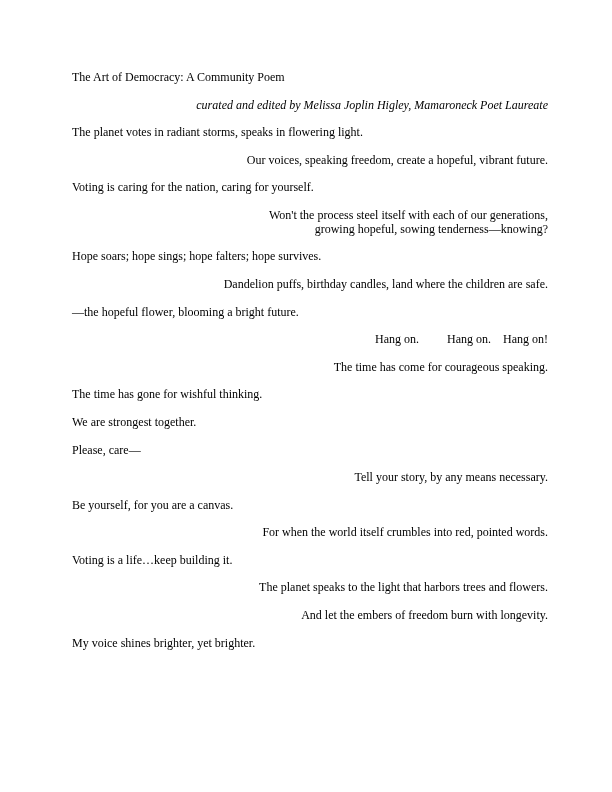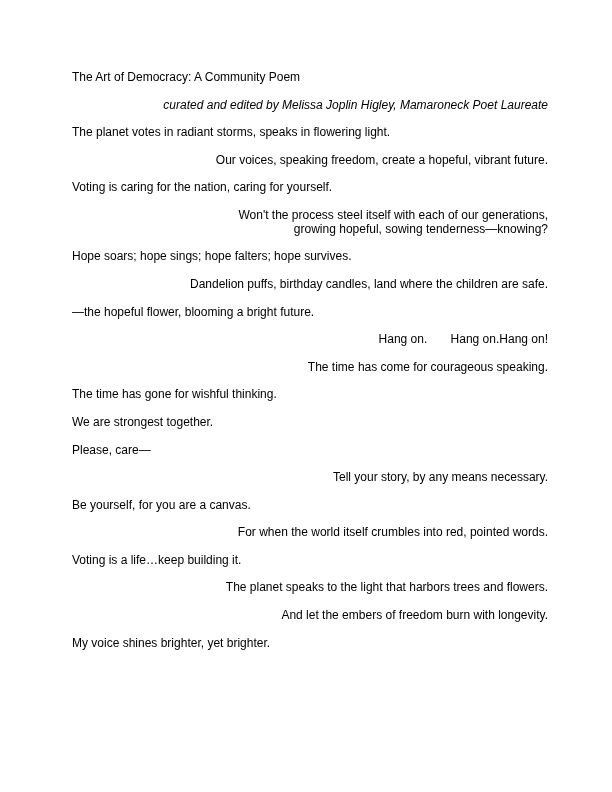--- a/index.html
+++ b/index.html
@@ -8,21 +8,21 @@
     background: #ffffff;
   }
   .page {
     position: relative;
     width: 612px;
     height: 792px;
     box-sizing: border-box;
     background: #ffffff;
     color: #000000;
     padding: 71px 64px 0 72px;
-    font-family: Liberation Sans, sans-serif;
+    font-family: Liberation Serif, serif;
     font-size: 12px;
     line-height: 13.8px;
     overflow: hidden;
   }
   .page p {
     margin: 0 0 13.8px 0;
   }
   .title {
     padding-left: 0;
   }
@@ -32,20 +32,21 @@
     text-align: right;
   }
   .stanza.indent-0 { padding-left: 0; }
   .stanza.indent-1 { padding-left: 36px; text-align: right; }
   .tab-seg {
     display: inline-block;
     min-width: 72px;
   }
   .tab-seg.last {
     min-width: 0;
+    margin-left: 12px;
   }
 </style>
 </head>
 <body>
 
 <div class="page">
   <p class="title">The Art of Democracy: A Community Poem</p>
   <p class="byline">curated and edited by Melissa Joplin Higley, Mamaroneck Poet Laureate</p>
   <div>
       <p class="stanza indent-0"><span>The planet votes in radiant storms, speaks in flowering light.</span></p>

